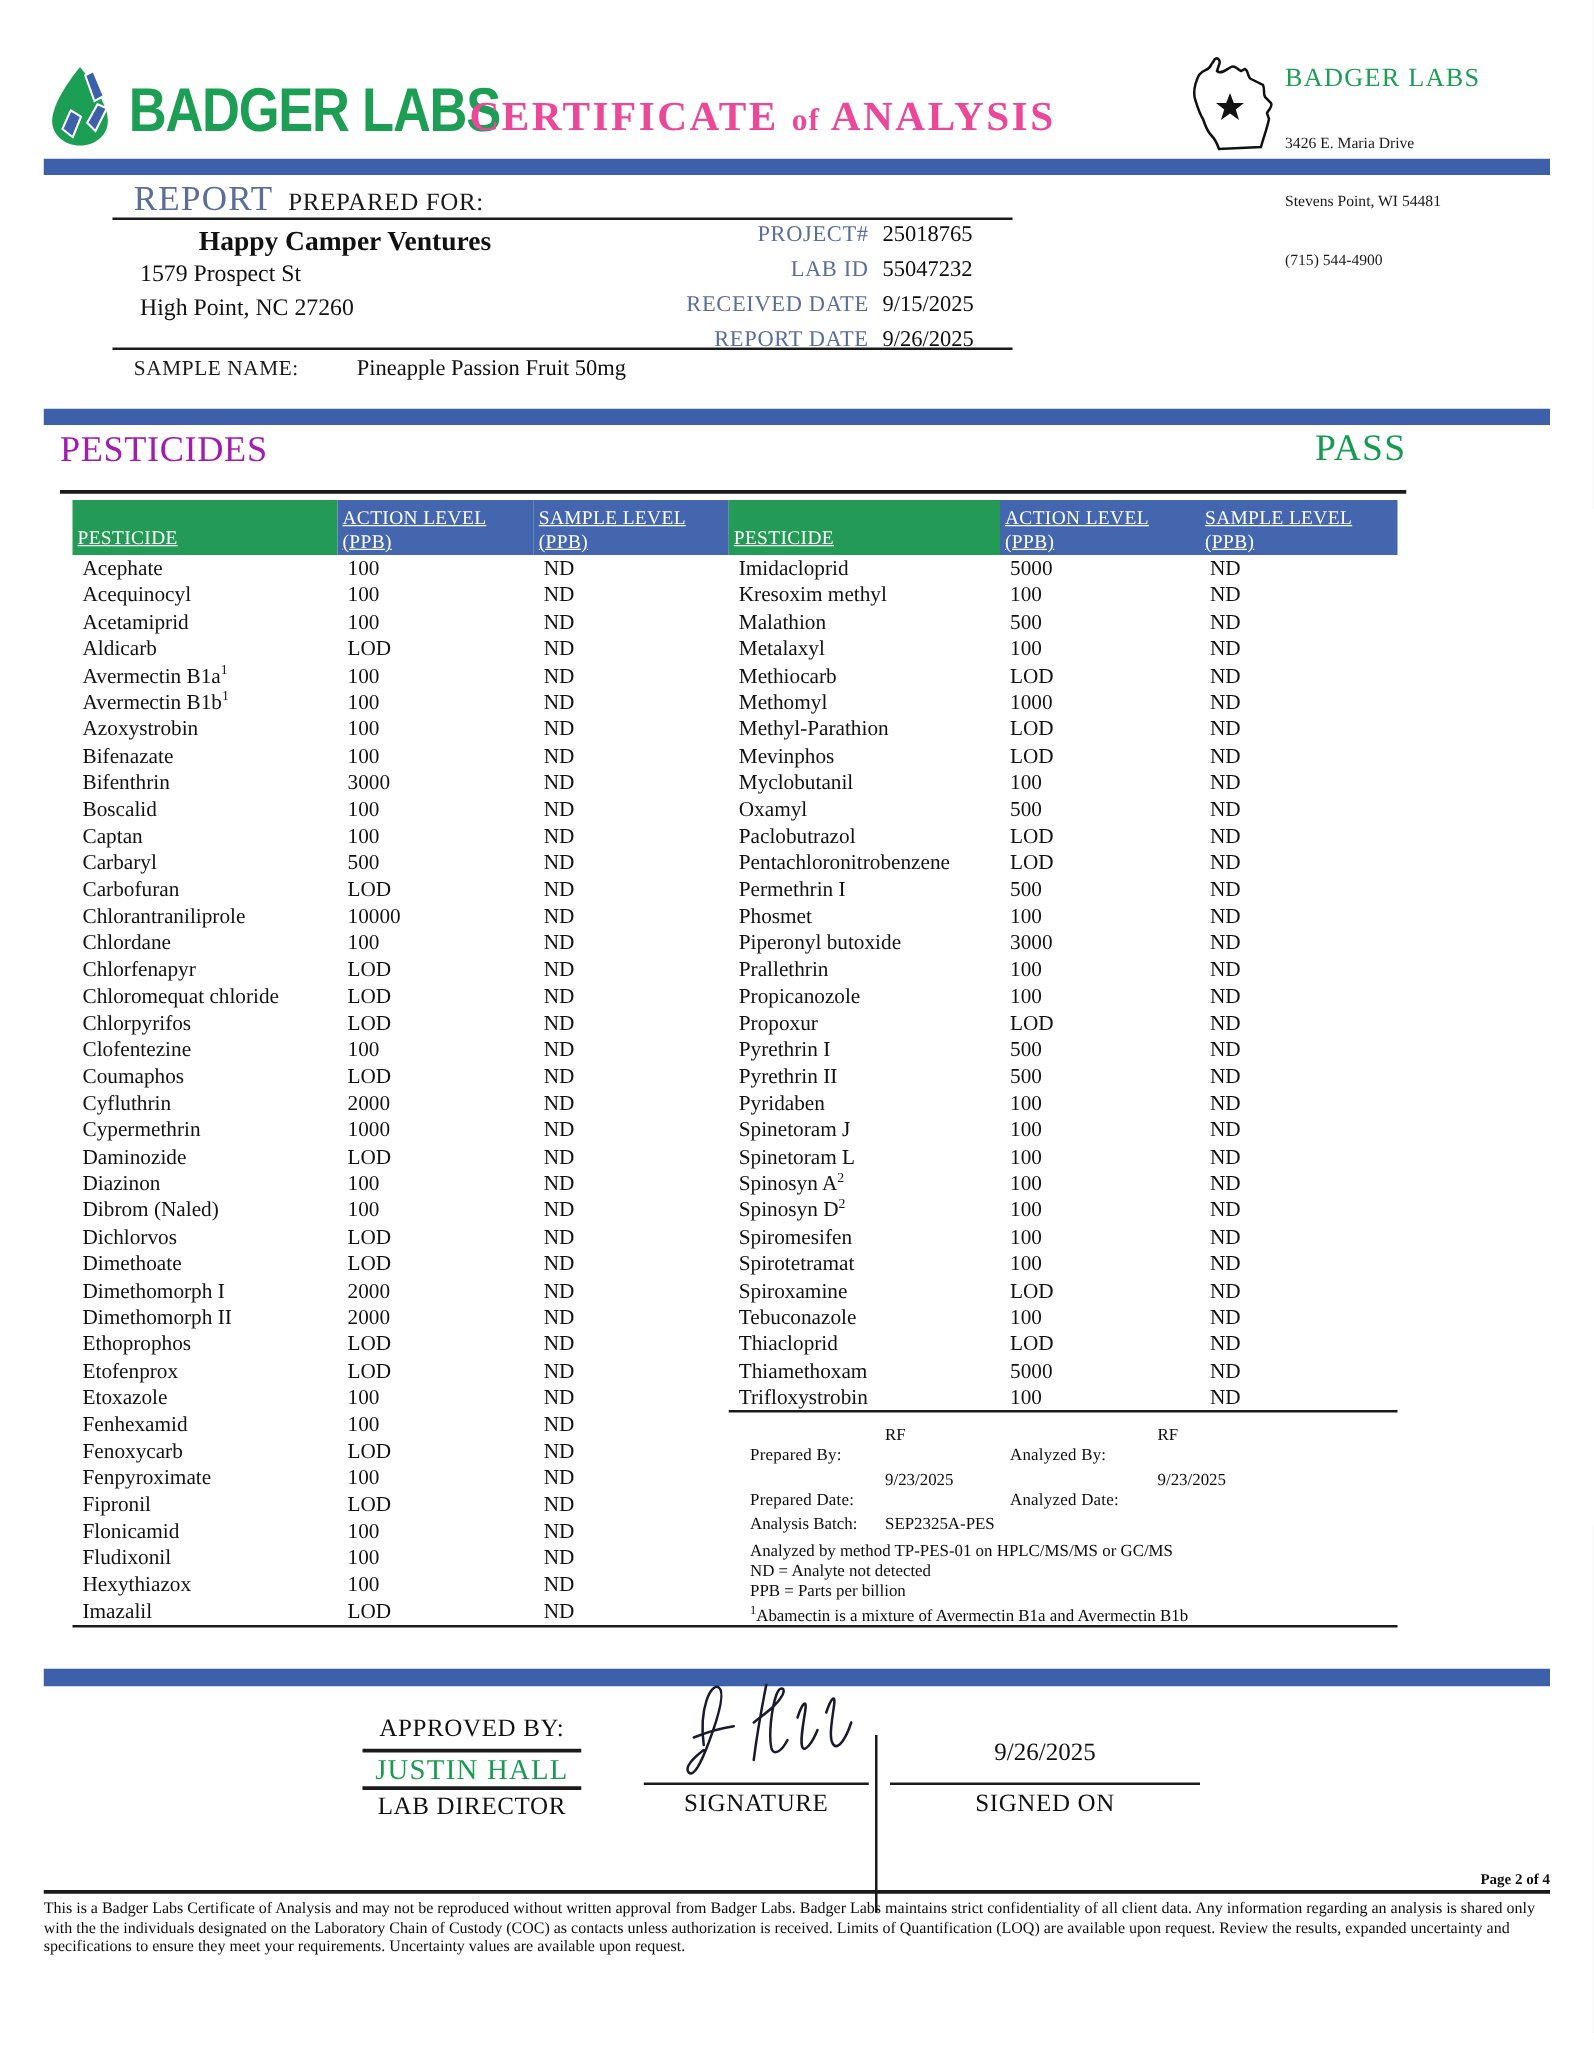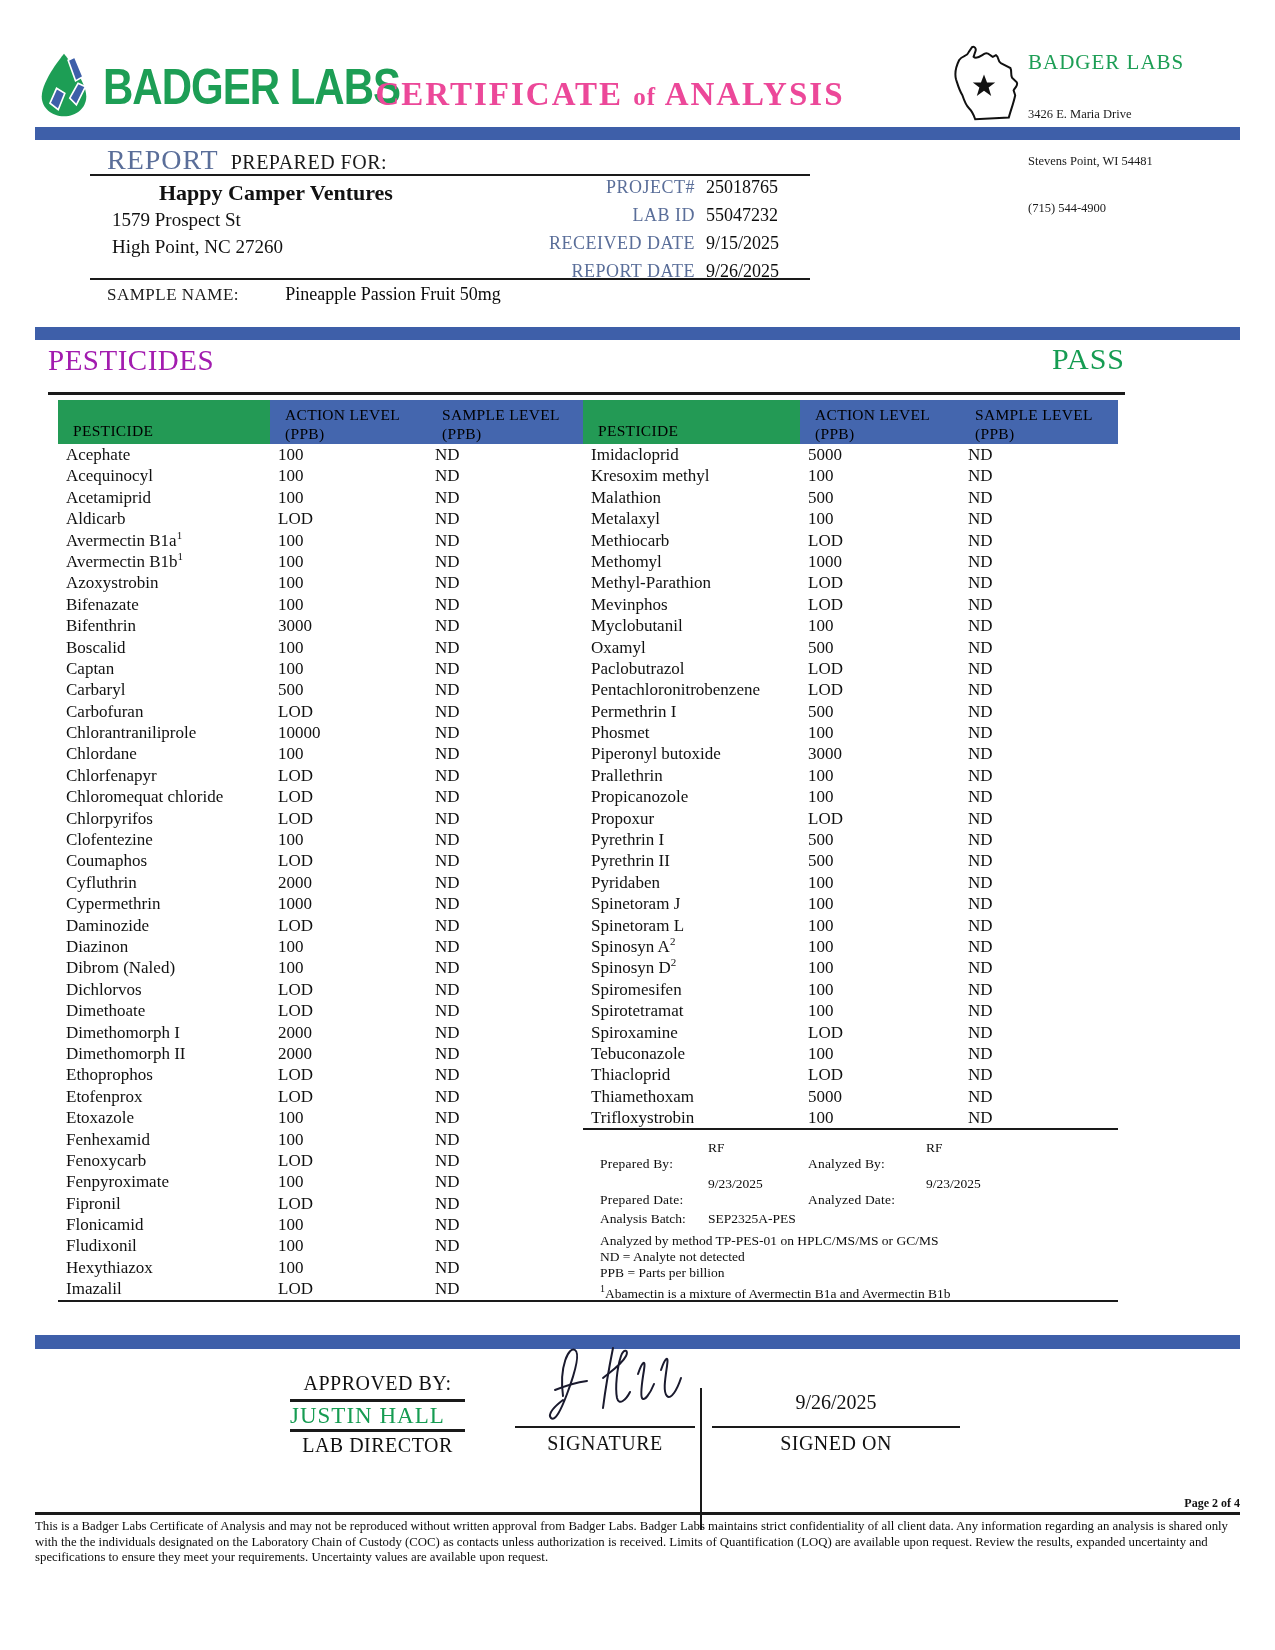--- a/index.html
+++ b/index.html
@@ -47,41 +47,41 @@
   .sec-title{position:absolute;left:48px;top:344px;font-size:29px;color:#a21caf;letter-spacing:0.5px;}
   .sec-status{position:absolute;left:1000px;top:342px;width:125px;text-align:right;
     font-size:30px;color:var(--pass,#169c52);letter-spacing:1px;}
   .sec-underline{left:48px;top:392px;width:1077px;height:3px;}
   .ptable{position:absolute;top:400px;}
   .ptable-left{left:58px;width:525px;}
   .ptable-right{left:583px;width:535px;}
   .thead{display:grid;height:44px;}
   .ptable-left .thead{grid-template-columns:212px 157px 156px;}
   .ptable-right .thead{grid-template-columns:217px 160px 158px;}
-  .th{color:#000000;font-size:15.5px;padding-left:15px;letter-spacing:0.3px;}
+  .th{color:#ffffff;font-size:15.5px;padding-left:4px;letter-spacing:0.3px;text-decoration:underline;}
   .th-green{background:var(--hgreen,#239a55);display:flex;align-items:flex-end;padding-bottom:4px;}
   .th-blue{background:var(--hblue,#4466ae);display:flex;flex-direction:column;justify-content:flex-start;padding-top:5px;line-height:19px;}
   .tbody .trow{display:grid;height:21.4px;align-items:center;}
   .ptable-left .trow{grid-template-columns:212px 157px 156px;}
   .ptable-right .trow{grid-template-columns:217px 160px 158px;}
   .trow .cell{font-size:17px;padding-left:8px;white-space:nowrap;line-height:21.4px;}
   .trow sup{font-size:11px;line-height:0;}
   .rule-right-bottom{left:583px;top:1128px;width:535px;height:2px;}
   .rule-left-bottom{left:58px;top:1300px;width:1060px;height:2px;}
   
   .notes{position:absolute;left:600px;top:1138px;width:515px;font-size:13.5px;color:#0d0d0d;}
   .notes .kv{display:grid;grid-template-columns:108px 100px 118px 1fr;line-height:19.5px;}
   .notes .kv .k{letter-spacing:0.2px;margin-top:16px;}
   .notes .batch{display:grid;grid-template-columns:108px 1fr;line-height:19.5px;margin-bottom:4px;}
   .notes .nline{line-height:16px;}
   .notes sup{font-size:10px;}
   
   .appr-label{position:absolute;left:290px;top:1372px;width:175px;text-align:center;font-size:20px;letter-spacing:0.5px;}
   .appr-rule1{left:290px;top:1399px;width:175px;height:3px;}
-  .appr-name{position:absolute;left:290px;top:1403px;width:175px;text-align:left;
+  .appr-name{position:absolute;left:290px;top:1403px;width:175px;text-align:center;
     font-size:23px;color:var(--pass,#169c52);letter-spacing:1px;white-space:nowrap;}
   .appr-rule2{left:290px;top:1429px;width:175px;height:3px;}
   .appr-title{position:absolute;left:290px;top:1434px;width:175px;text-align:center;font-size:20px;letter-spacing:0.5px;}
   .sig-svg{position:absolute;left:525px;top:1336px;}
   .sig-rule{left:515px;top:1426px;width:180px;height:2px;}
   .date-rule{left:712px;top:1426px;width:248px;height:2px;}
   .vert-rule{position:absolute;left:700px;top:1388px;width:2px;height:142px;background:#1a1a1a;}
   .sig-label{position:absolute;left:515px;top:1432px;width:180px;text-align:center;font-size:20px;letter-spacing:0.5px;}
   .signed-date{position:absolute;left:712px;top:1391px;width:248px;text-align:center;font-size:20px;}
   .signed-label{position:absolute;left:712px;top:1432px;width:248px;text-align:center;font-size:20px;letter-spacing:0.5px;}

